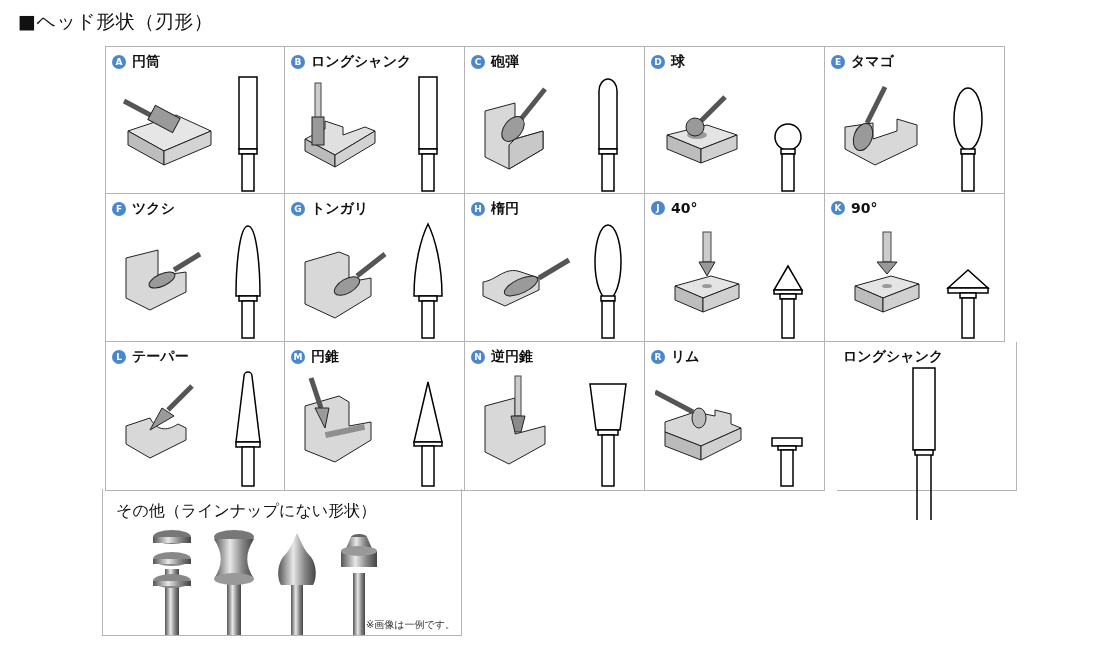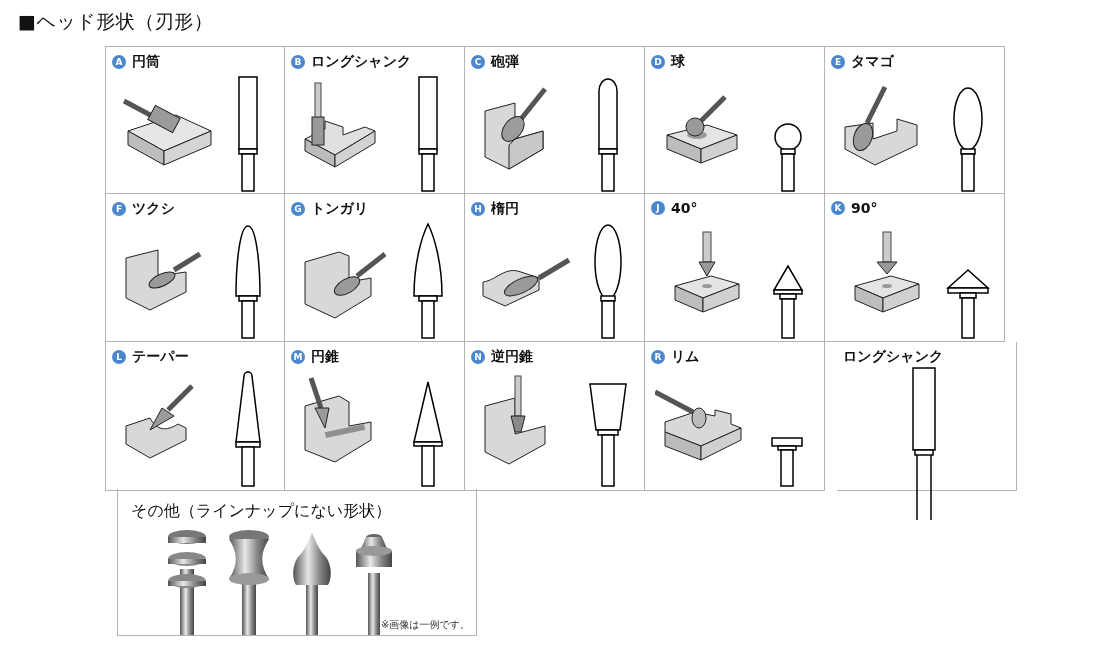--- a/index.html
+++ b/index.html
@@ -10,21 +10,21 @@
   .cell { position:absolute; width:180px; height:148px; box-sizing:border-box;
           border-right:1px solid #b4b4b4; border-bottom:1px solid #b4b4b4; background:#fff; }
   .cell.first-col { border-left:1px solid #b4b4b4; }
   .cell.first-row { border-top:1px solid #b4b4b4; }
   .label { position:absolute; left:6px; top:6px; font-size:14px; font-weight:bold;
            display:flex; align-items:center; gap:6px; white-space:nowrap; }
   .badge { width:14px; height:14px; border-radius:50%; background:#4a87cf; color:#fff;
            font-size:9px; font-weight:bold; display:inline-flex; align-items:center; justify-content:center; }
   .illus { position:absolute; left:10px; top:32px; width:100px; height:100px; }
   .shape { position:absolute; right:12px; top:28px; width:50px; height:118px; }
-  .other { position:absolute; left:117px; top:489px; width:360px; height:147px;
+  .other { position:absolute; left:102px; top:489px; width:360px; height:147px;
            border:1px solid #b4b4b4; border-top:none; box-sizing:border-box;padding-left:32px; }
   .other-title { position:absolute; left:13px; top:12px; font-size:16px; }
   .other-note { position:absolute; right:6px; bottom:3px; font-size:10px; color:#333; }
   .other-img { position:absolute; left:40px; top:40px; width:280px; height:106px; }
 </style>
 </head>
 <body>
 
 <div class="title">■ヘッド形状（刃形）</div>
 

